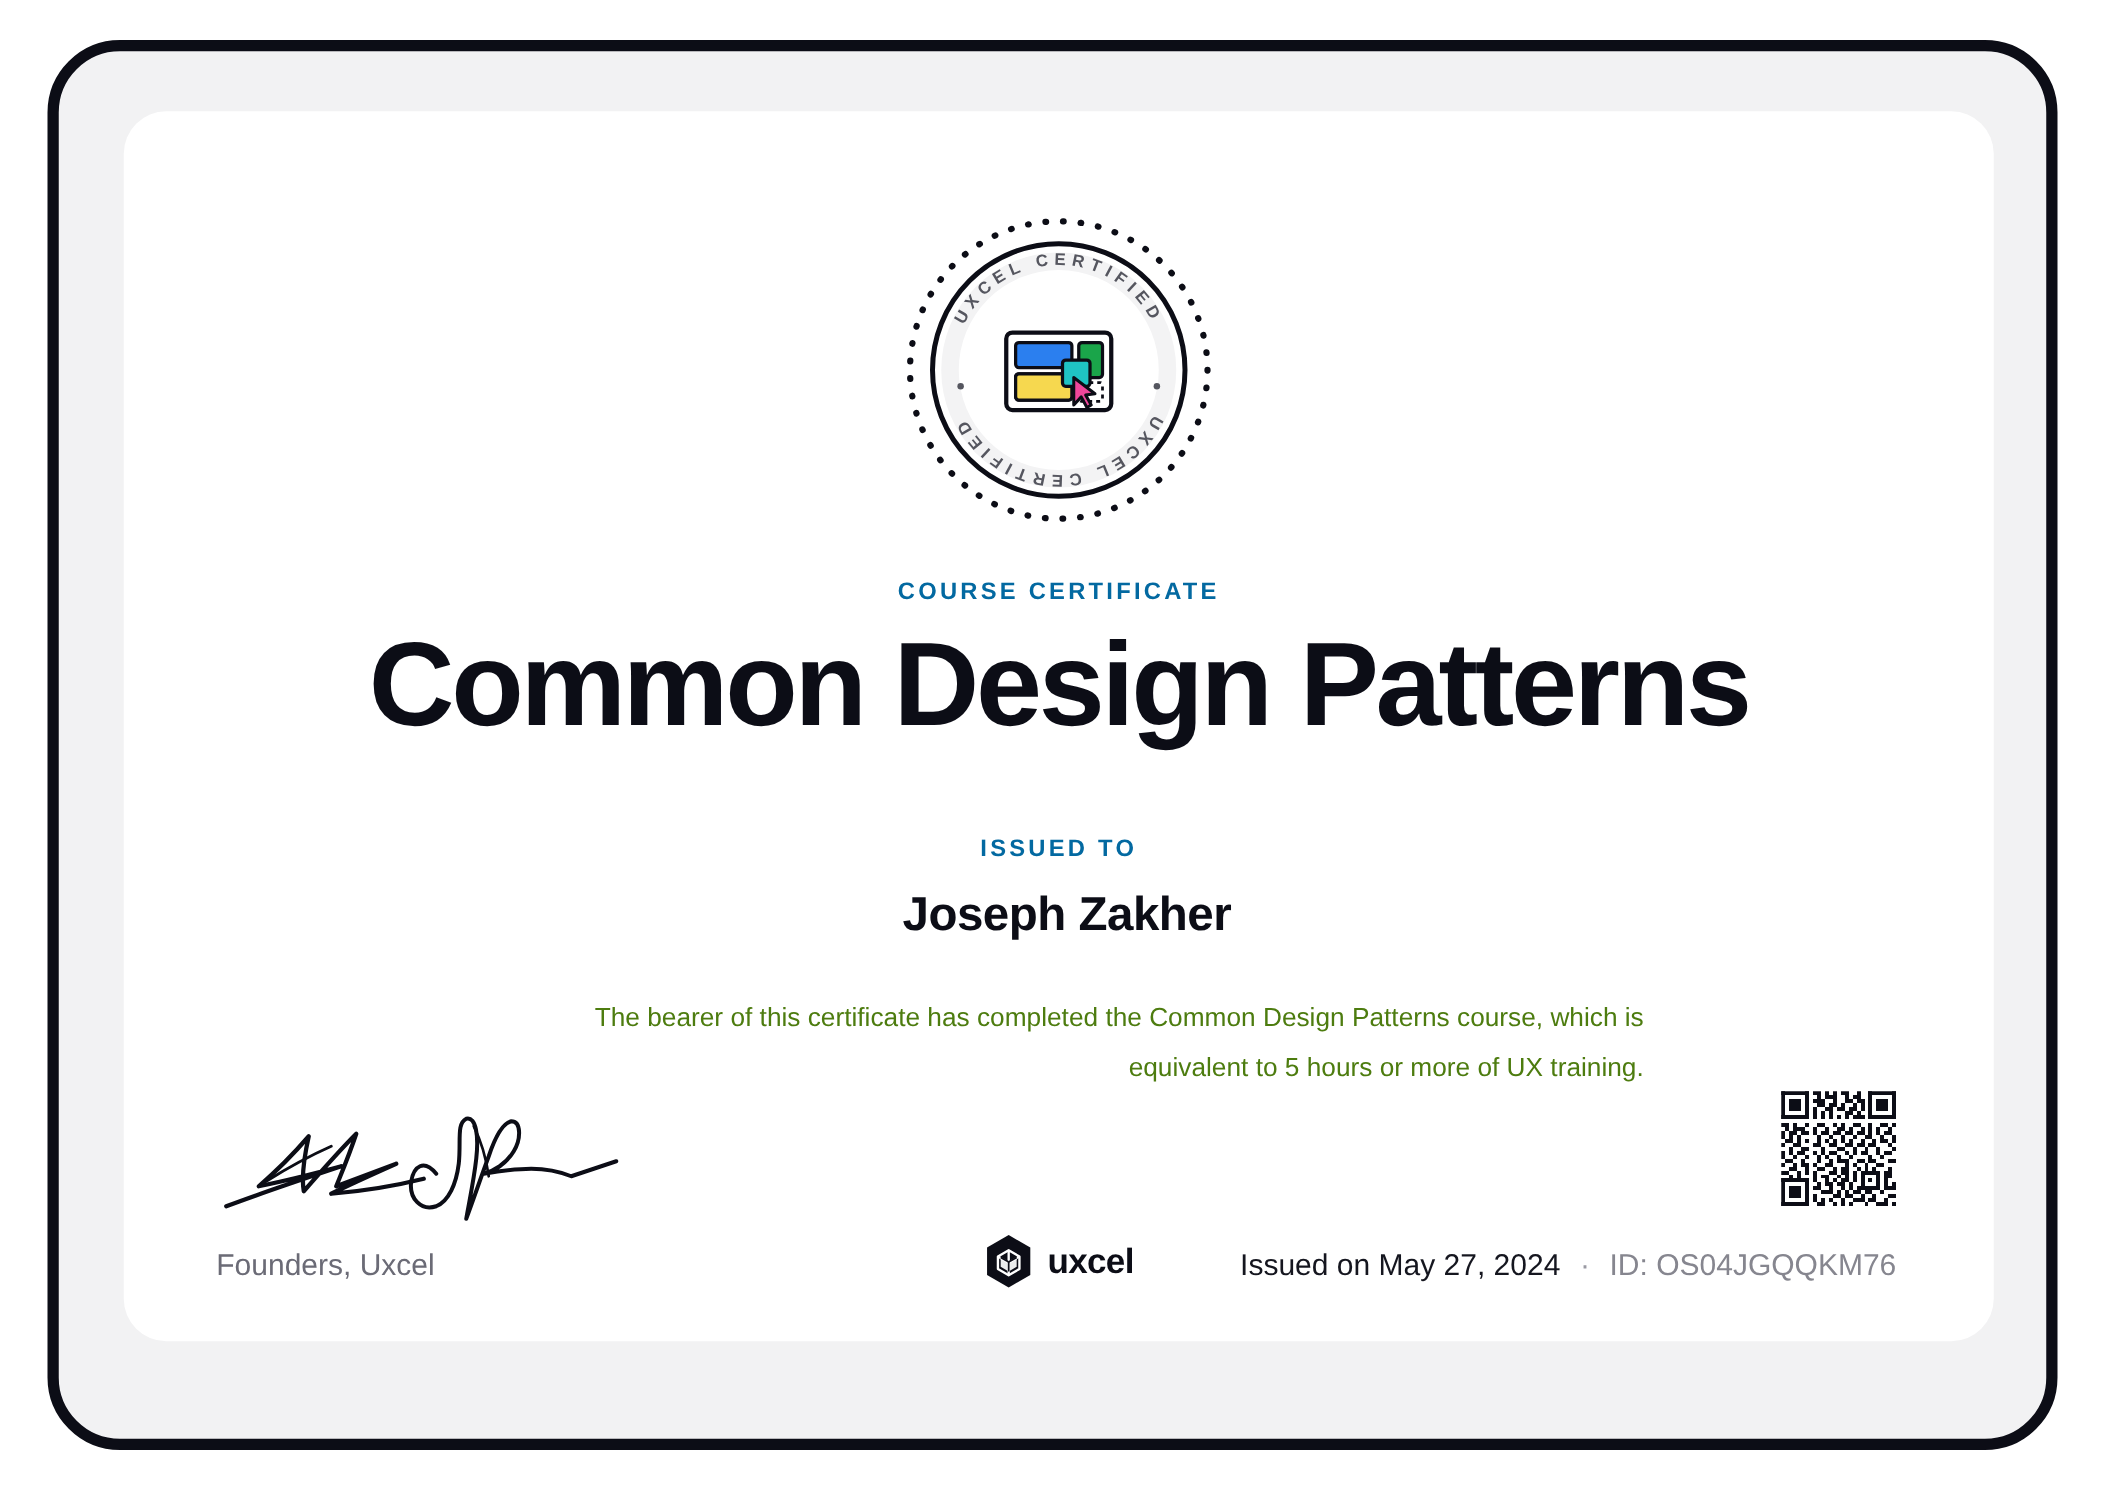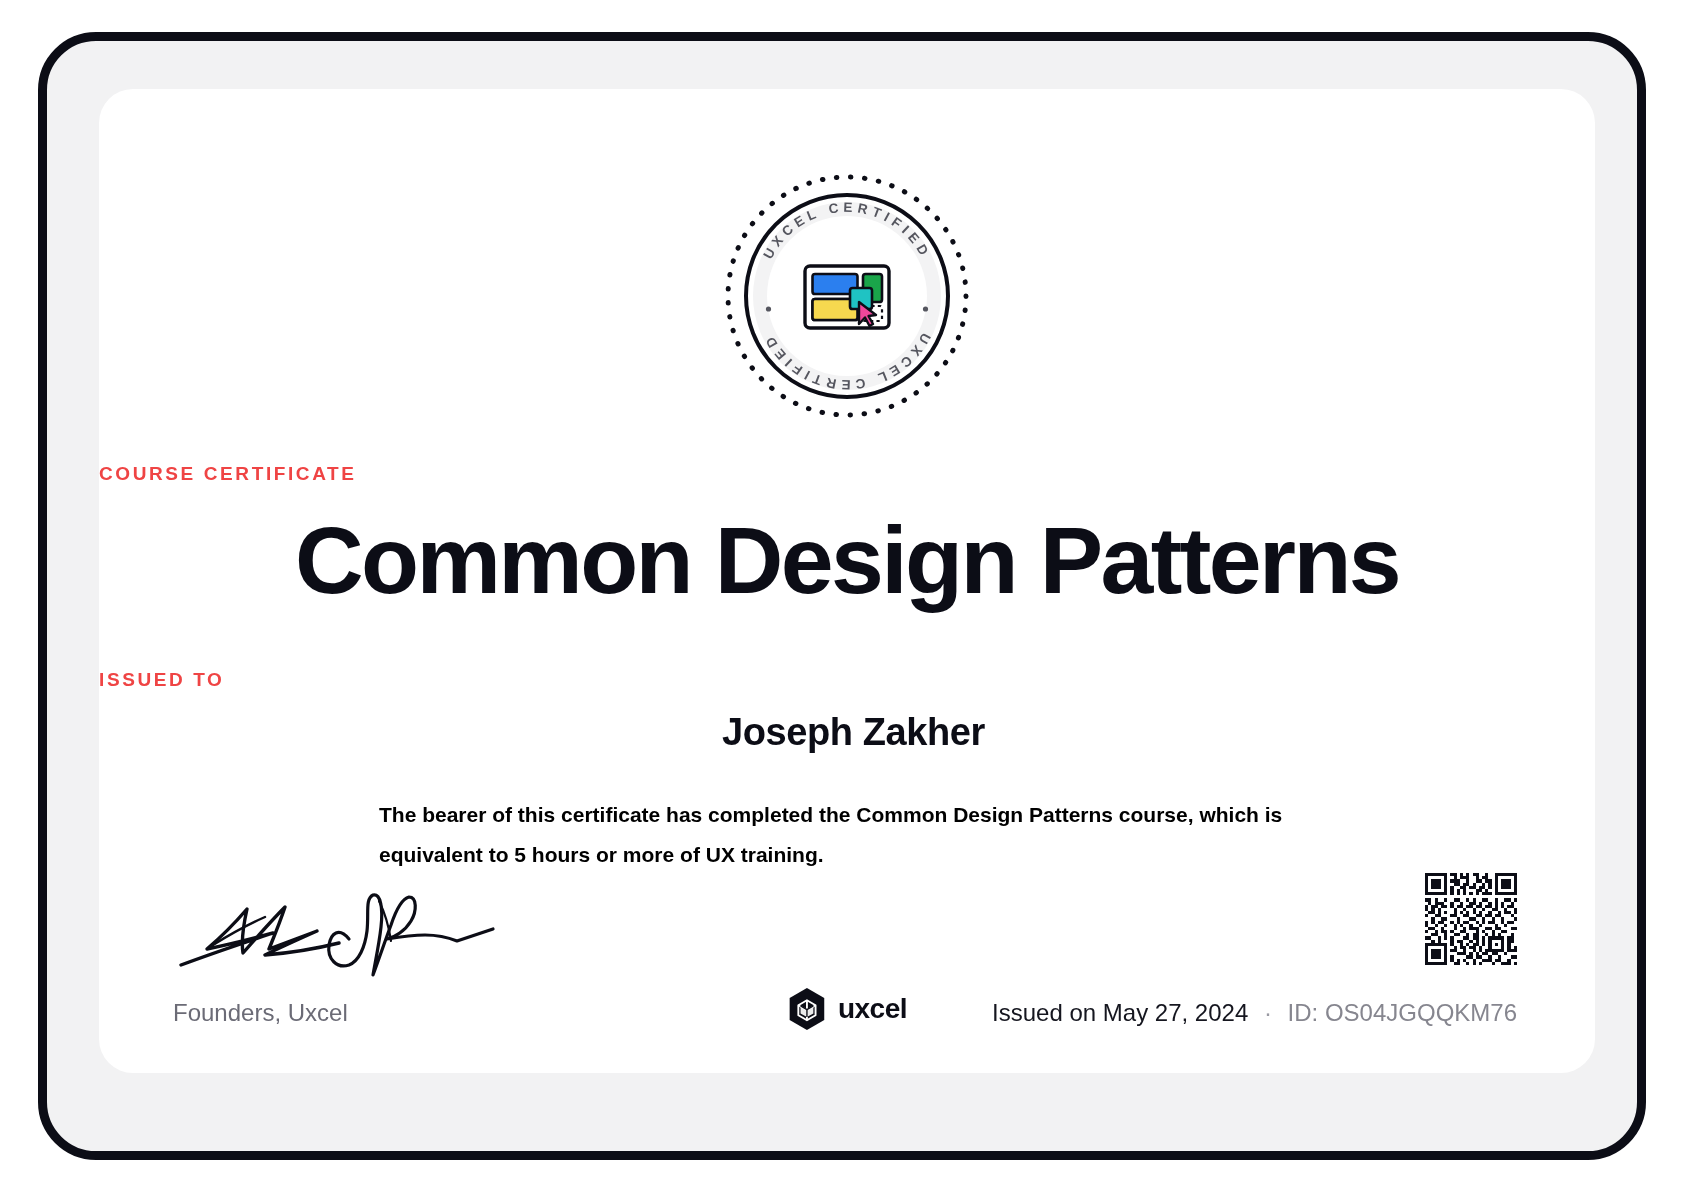--- a/index.html
+++ b/index.html
@@ -41,33 +41,33 @@
     left: 50%;
     top: 80px;
     transform: translateX(-50%);
     width: 254px;
     height: 254px;
   }
   .seal svg { display: block; width: 254px; height: 254px; }
 
   
   .eyebrow {
-    text-align: left;
+    text-align: center;
     font-size: 19px;
     font-weight: 700;
     letter-spacing: 2.6px;
-    color: #ef4444;
+    color: #0369a1;
   }
   .course-label { position: absolute; top: 374px; left: 0; right: 0; }
   .issued-label { position: absolute; top: 580px; left: 0; right: 0; }
 
   
   .course-title {
     position: absolute;
-    top: 416px;
+    top: 404px;
     left: 0; right: 0;
     text-align: center;
     font-size: 95px;
     line-height: 110px;
     font-weight: 700;
     letter-spacing: -2.6px;
     color: #0c0d16;
     white-space: nowrap;
   }
 
@@ -82,25 +82,24 @@
     letter-spacing: -0.4px;
     color: #0c0d16;
   }
 
   
   .description {
     position: absolute;
     top: 706px;
     left: 280px;
     width: 936px;
-    text-align: left;
+    text-align: right;
     font-size: 21px;
     line-height: 40px;
-    color: #000000;
-    font-weight: bold;
+    color: #4d7c0f;
   }
 
   
   .footer {
     position: absolute;
     left: 0;
     right: 0;
     bottom: 0;
     height: 240px;
   }

